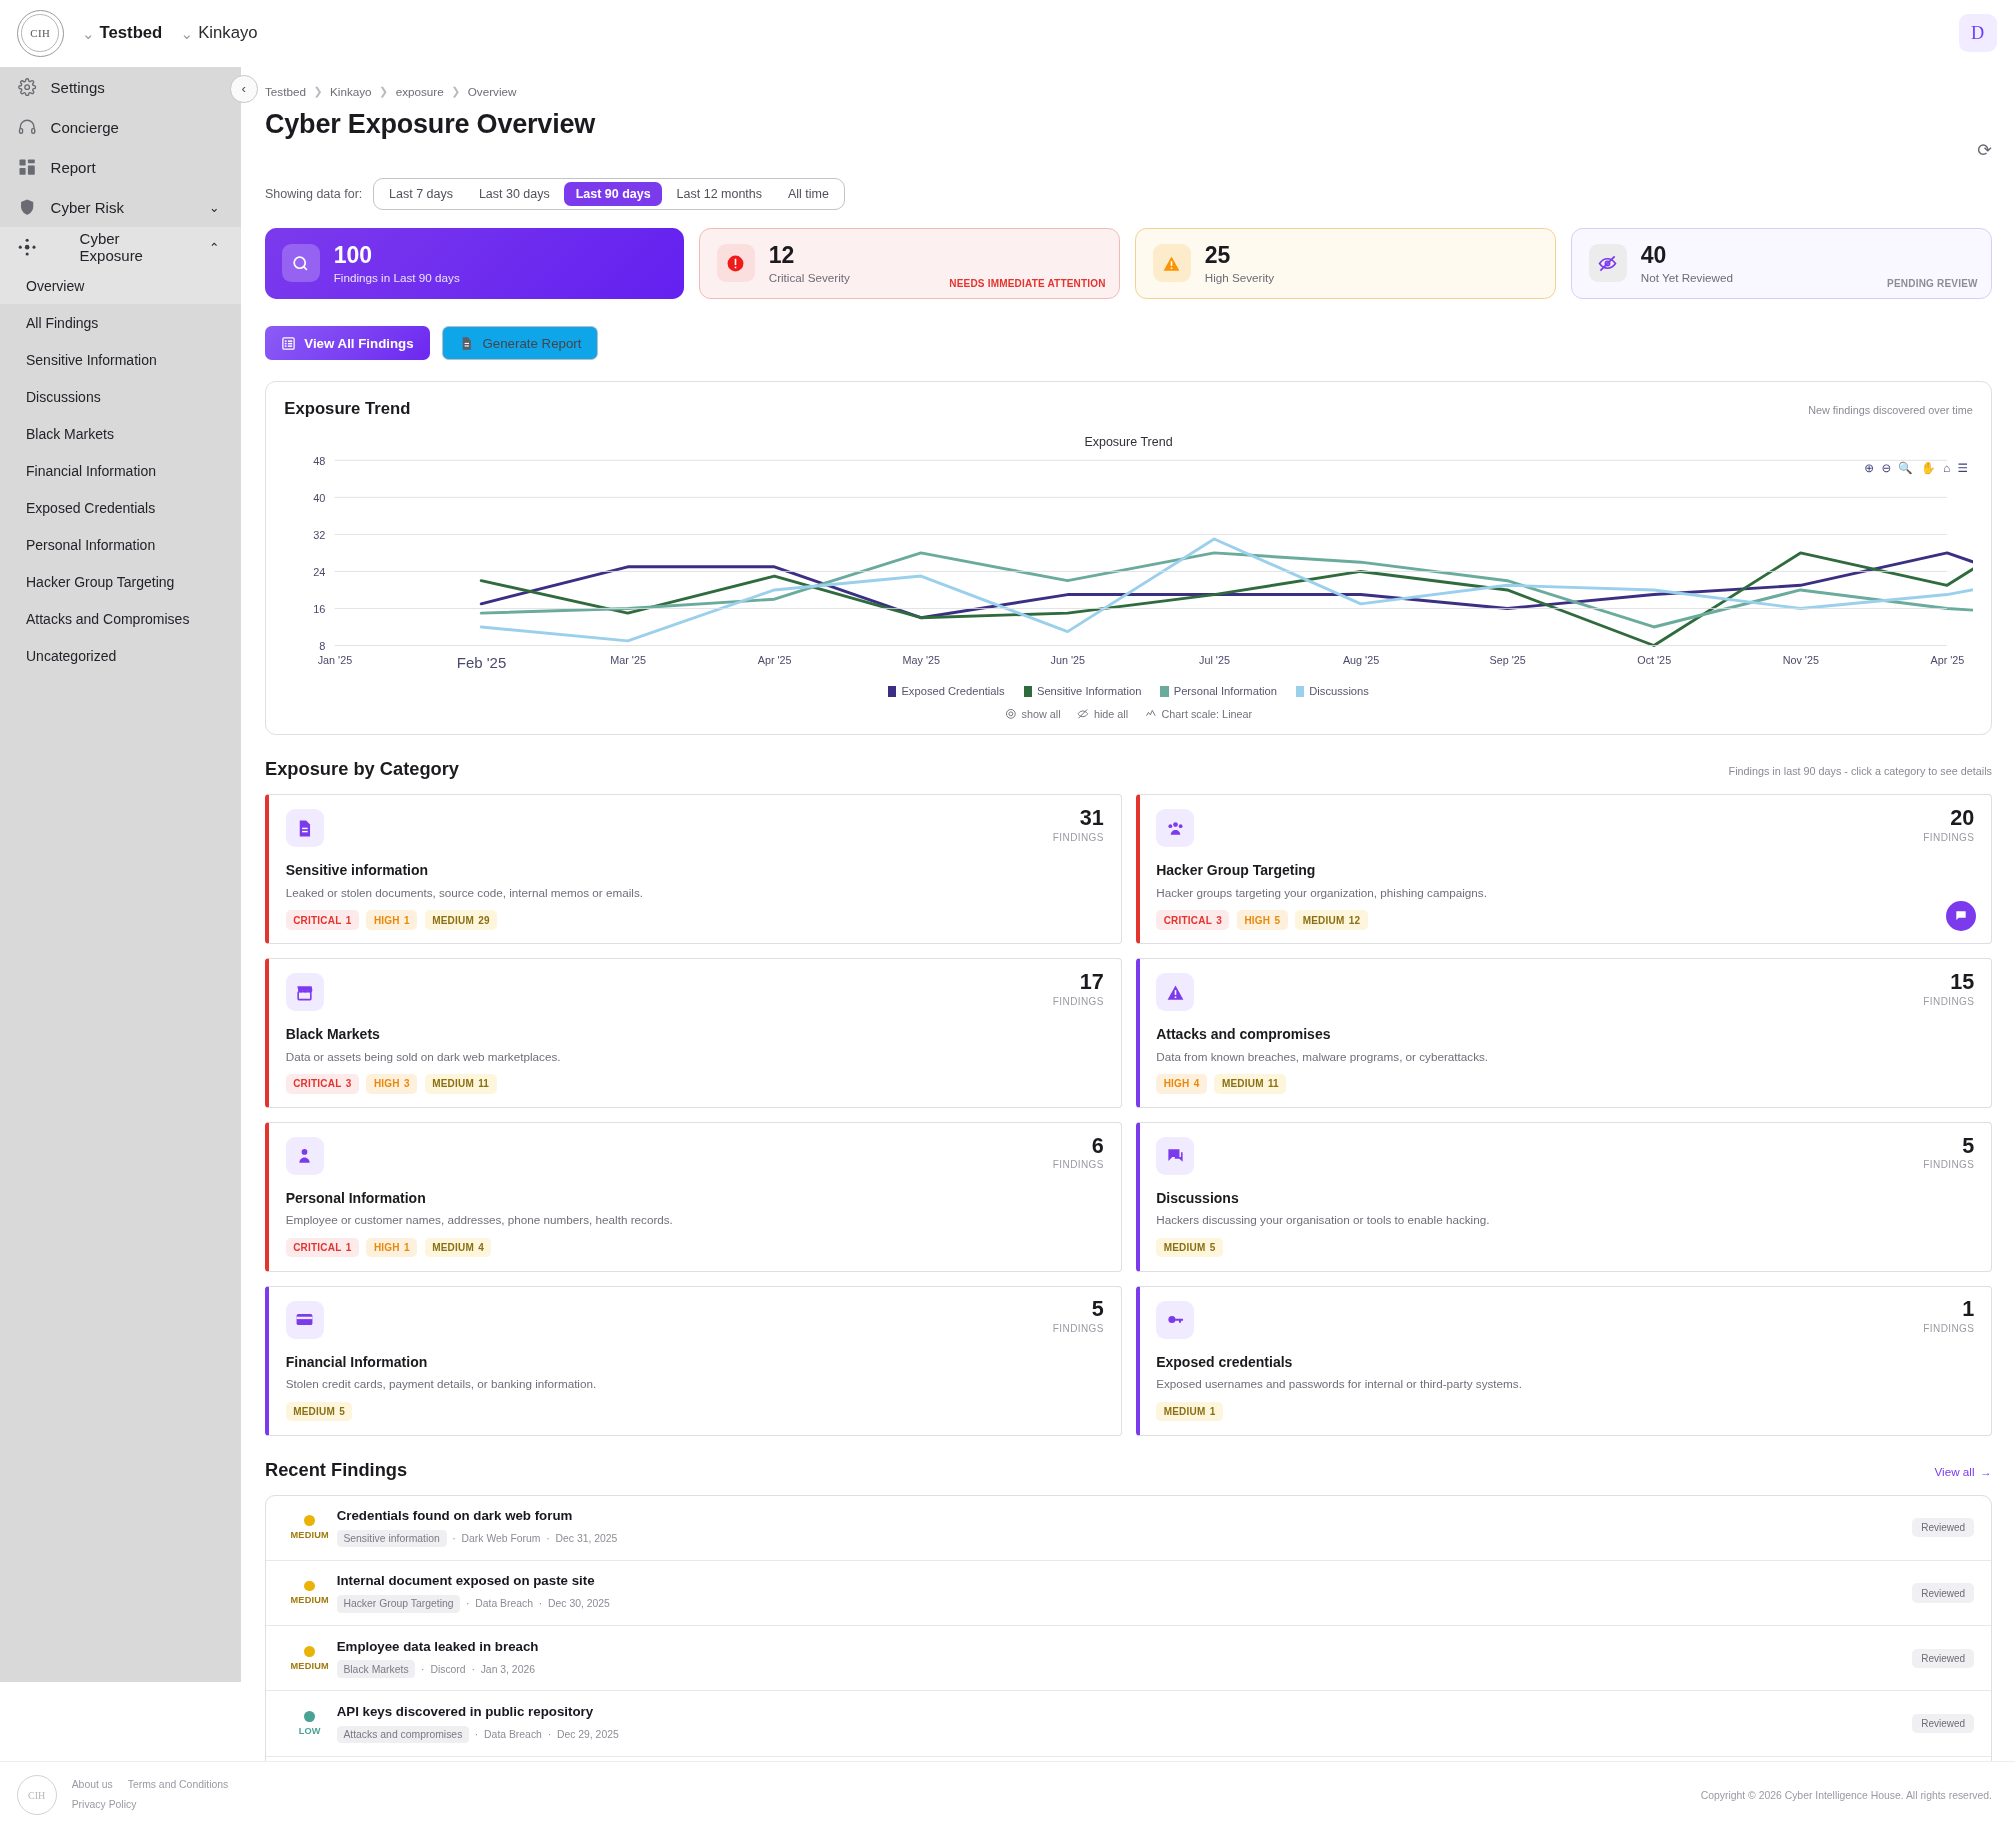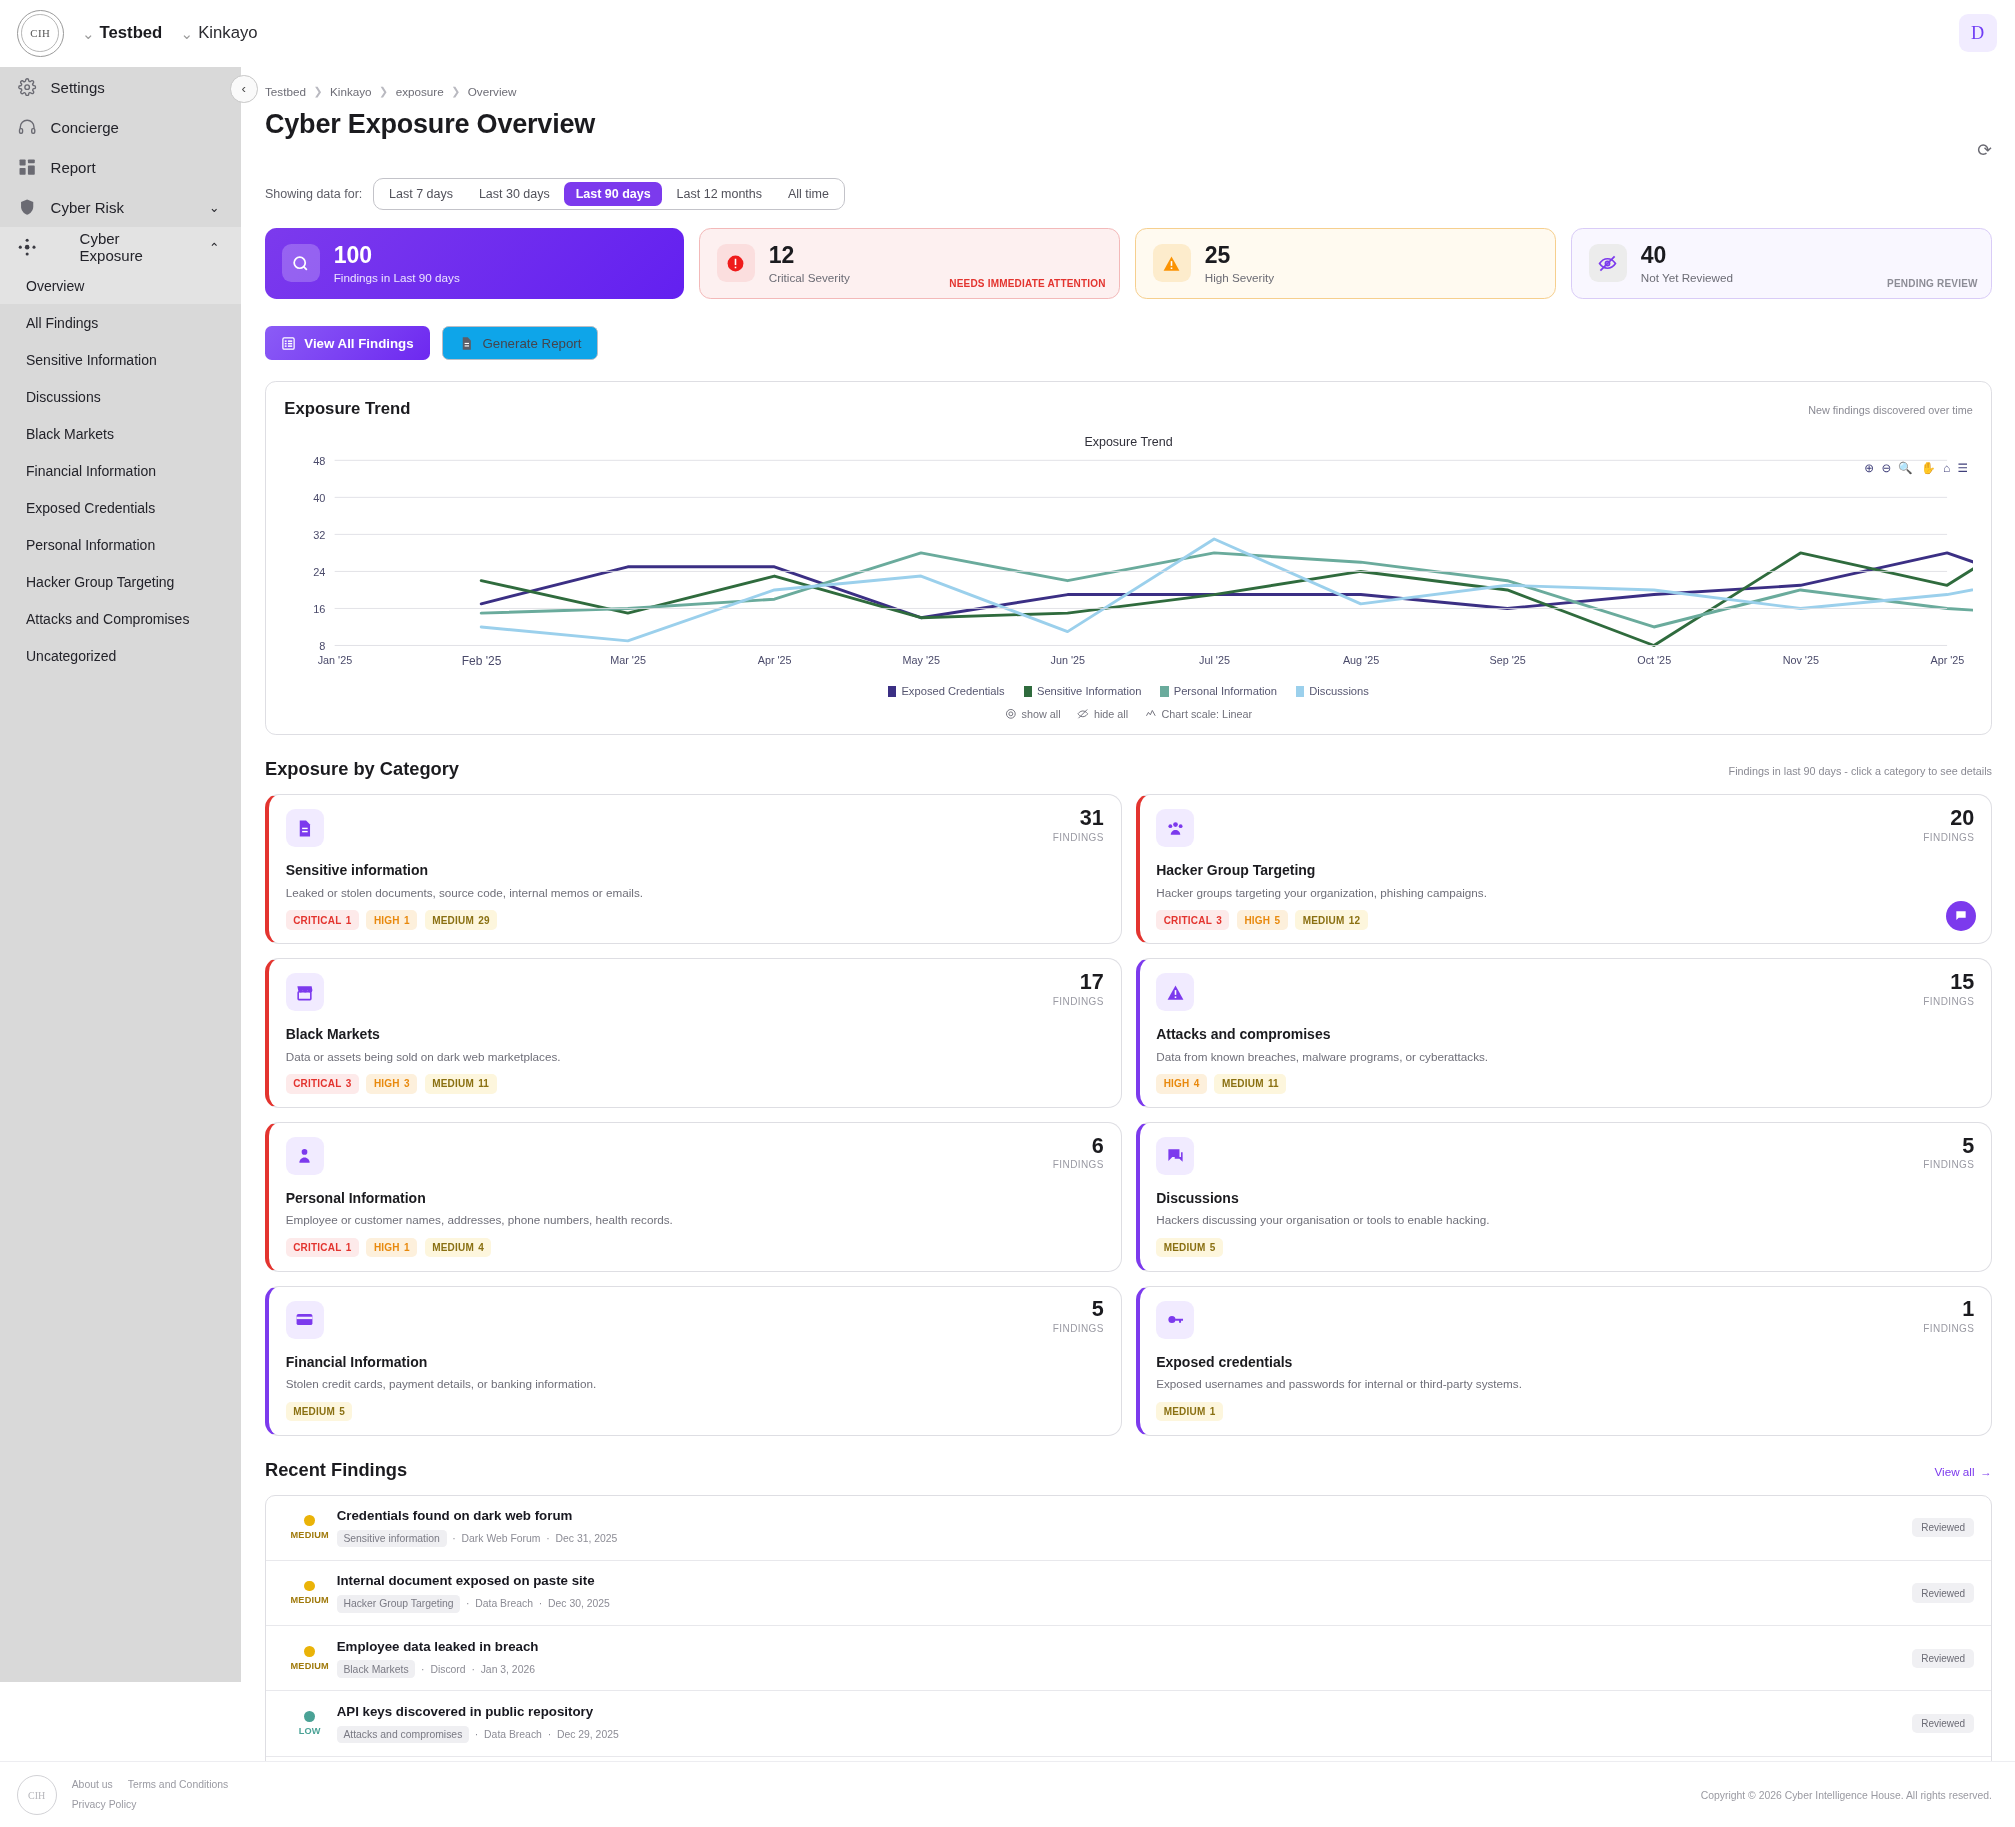--- a/index.html
+++ b/index.html
@@ -148,21 +148,21 @@
 
   
   .sec-head { display: flex; align-items: baseline; padding: 23px 23px 0 24px; }
   .sec-title { font-size: 18.3px; font-weight: bold; }
   .sec-note { margin-left: auto; font-size: 10.8px; color: #8a8a93; }
   .cat-grid {
     display: grid; grid-template-columns: 1fr 1fr; gap: 14px 14px;
     padding: 14px 23px 0 24px;
   }
   .cat-card {
-    background: #fff; border: 0.8px solid #dedee3; border-radius: 14px;
+    background: #fff; border: 0.8px solid #dedee3; border-radius: 4px;
     padding: 14px 16.7px 13.3px 16.7px; position: relative; min-height: 123px;
   }
   .cat-card.sev-critical { border-left: 4.2px solid #e3342f; }
   .cat-card.sev-medium { border-left: 4.2px solid #7c3aed; }
   .cat-ic {
     width: 38px; height: 38px; border-radius: 9.2px; background: #f1ebff;
     display: flex; align-items: center; justify-content: center;
   }
   .cat-count { position: absolute; right: 16.7px; top: 11.7px; text-align: right; }
   .cat-count .n { font-size: 21.6px; font-weight: bold; line-height: 1; }
@@ -469,21 +469,21 @@
           <line x1="120" y1="185.60000000000002" x2="3940" y2="185.60000000000002" stroke="#dcdce2" stroke-width="2"></line>
           <text x="98" y="195.60000000000002" font-size="26" fill="#4a4a6a" text-anchor="end" font-family="Liberation Sans, sans-serif">32</text>
           <line x1="120" y1="96.79999999999995" x2="3940" y2="96.79999999999995" stroke="#dcdce2" stroke-width="2"></line>
           <text x="98" y="106.79999999999995" font-size="26" fill="#4a4a6a" text-anchor="end" font-family="Liberation Sans, sans-serif">40</text>
           <line x1="120" y1="8" x2="3940" y2="8" stroke="#dcdce2" stroke-width="2"></line>
           <text x="98" y="18" font-size="26" fill="#4a4a6a" text-anchor="end" font-family="Liberation Sans, sans-serif">48</text>
         </svg>
     </div>
     <div id="xtick-row" style="position:relative;height:17.5px;margin-top:1px">
         <span style="position:absolute;left:3%;transform:translateX(-50%);font-size:10.8px;color:#4a4a6a;white-space:nowrap">Jan '25</span>
-        <span style="position:absolute;left:11.68181818181818%;transform:translateX(-50%);font-size:12px;color:#4a4a6a;white-space:nowrap">Feb '25</span>
+        <span style="position:absolute;left:11.68181818181818%;transform:translateX(-50%);font-size:15px;color:#4a4a6a;white-space:nowrap">Feb '25</span>
         <span style="position:absolute;left:20.36363636363636%;transform:translateX(-50%);font-size:10.8px;color:#4a4a6a;white-space:nowrap">Mar '25</span>
         <span style="position:absolute;left:29.045454545454547%;transform:translateX(-50%);font-size:10.8px;color:#4a4a6a;white-space:nowrap">Apr '25</span>
         <span style="position:absolute;left:37.72727272727273%;transform:translateX(-50%);font-size:10.8px;color:#4a4a6a;white-space:nowrap">May '25</span>
         <span style="position:absolute;left:46.40909090909091%;transform:translateX(-50%);font-size:10.8px;color:#4a4a6a;white-space:nowrap">Jun '25</span>
         <span style="position:absolute;left:55.09090909090909%;transform:translateX(-50%);font-size:10.8px;color:#4a4a6a;white-space:nowrap">Jul '25</span>
         <span style="position:absolute;left:63.772727272727266%;transform:translateX(-50%);font-size:10.8px;color:#4a4a6a;white-space:nowrap">Aug '25</span>
         <span style="position:absolute;left:72.45454545454545%;transform:translateX(-50%);font-size:10.8px;color:#4a4a6a;white-space:nowrap">Sep '25</span>
         <span style="position:absolute;left:81.13636363636364%;transform:translateX(-50%);font-size:10.8px;color:#4a4a6a;white-space:nowrap">Oct '25</span>
         <span style="position:absolute;left:89.81818181818181%;transform:translateX(-50%);font-size:10.8px;color:#4a4a6a;white-space:nowrap">Nov '25</span>
         <span style="position:absolute;left:98.5%;transform:translateX(-50%);font-size:10.8px;color:#4a4a6a;white-space:nowrap">Apr '25</span>

